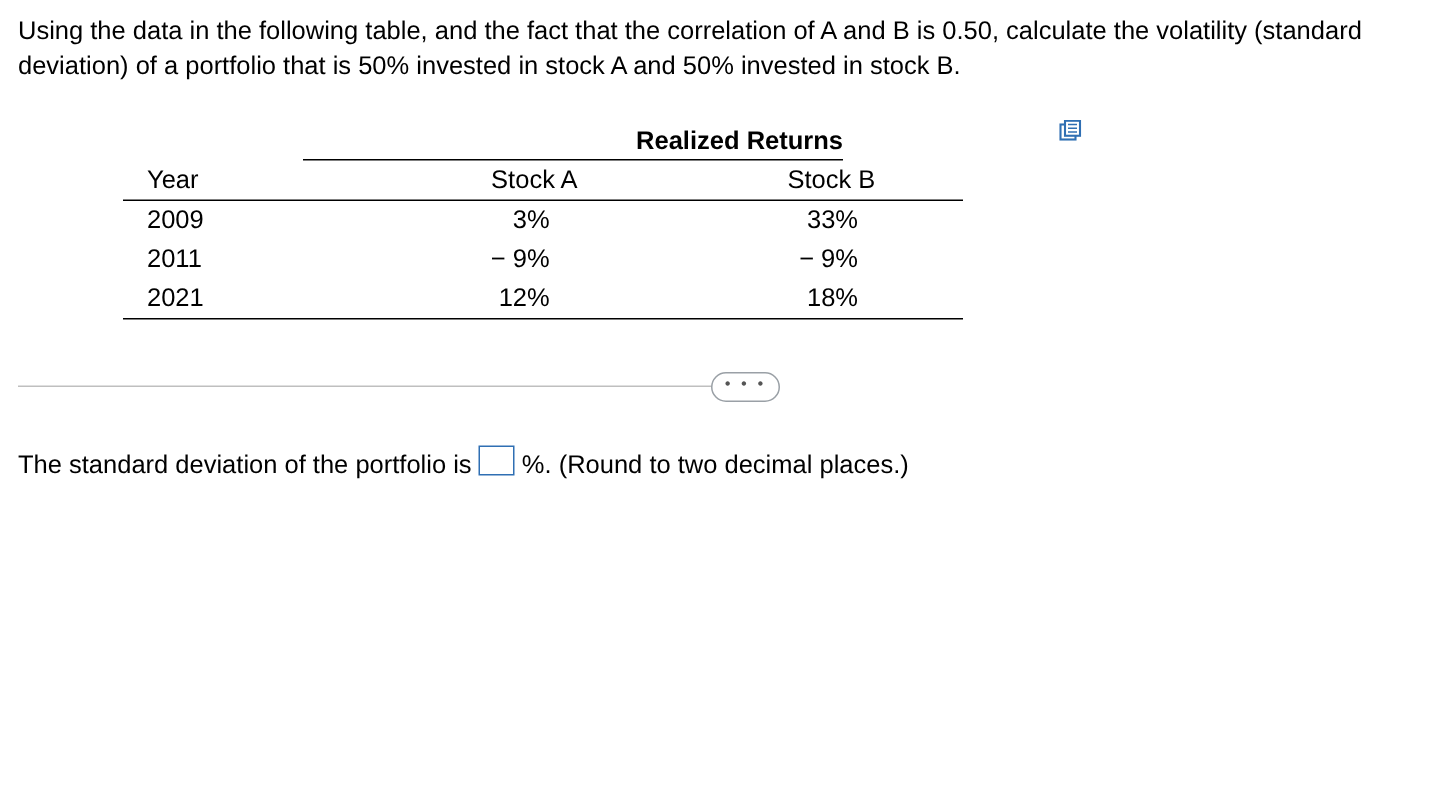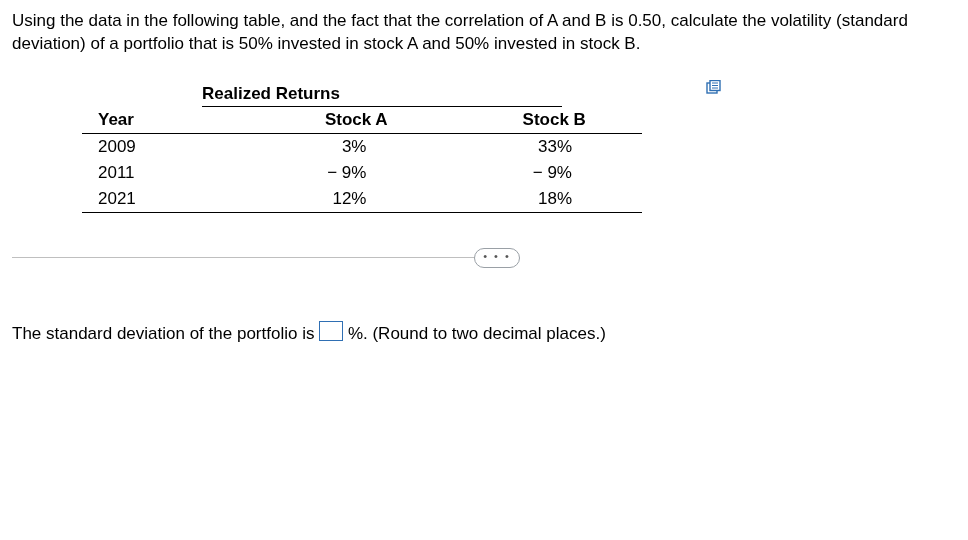--- a/index.html
+++ b/index.html
@@ -16,32 +16,32 @@
     line-height: 1.35;
     margin-bottom: 28px;
   }
   .table-wrap {
     position: relative;
     margin-left: 70px;
     width: 570px;
   }
   .rr-title {
     font-weight: bold;
-    text-align: left;
+    text-align: right;
     width: 360px;
     margin-left: 120px;
     border-bottom: 1.5px solid #000;
     padding-bottom: 2px;
   }
   table {
     border-collapse: collapse;
     width: 560px;
   }
   th {
-    font-weight: bold;
+    font-weight: normal;
     text-align: center;
     padding: 3px 8px;
     border-bottom: 1.5px solid #000;
   }
   th.year-head {
     text-align: left;
     padding-left: 16px;
     width: 140px;
   }
   td {
@@ -92,21 +92,21 @@
     border-radius: 10px;
     background: #fff;
     text-align: center;
     font-size: 11px;
     letter-spacing: 2px;
     line-height: 15px;
     color: #555;
     cursor: pointer;
   }
   .answer-line {
-    margin-top: 52px;
+    margin-top: 28px;
     font-size: 17px;
   }
   .answer-input {
     display: inline-block;
     width: 22px;
     height: 18px;
     border: 1px solid #2f6fb3;
     vertical-align: -2px;
   }
   .hint {

